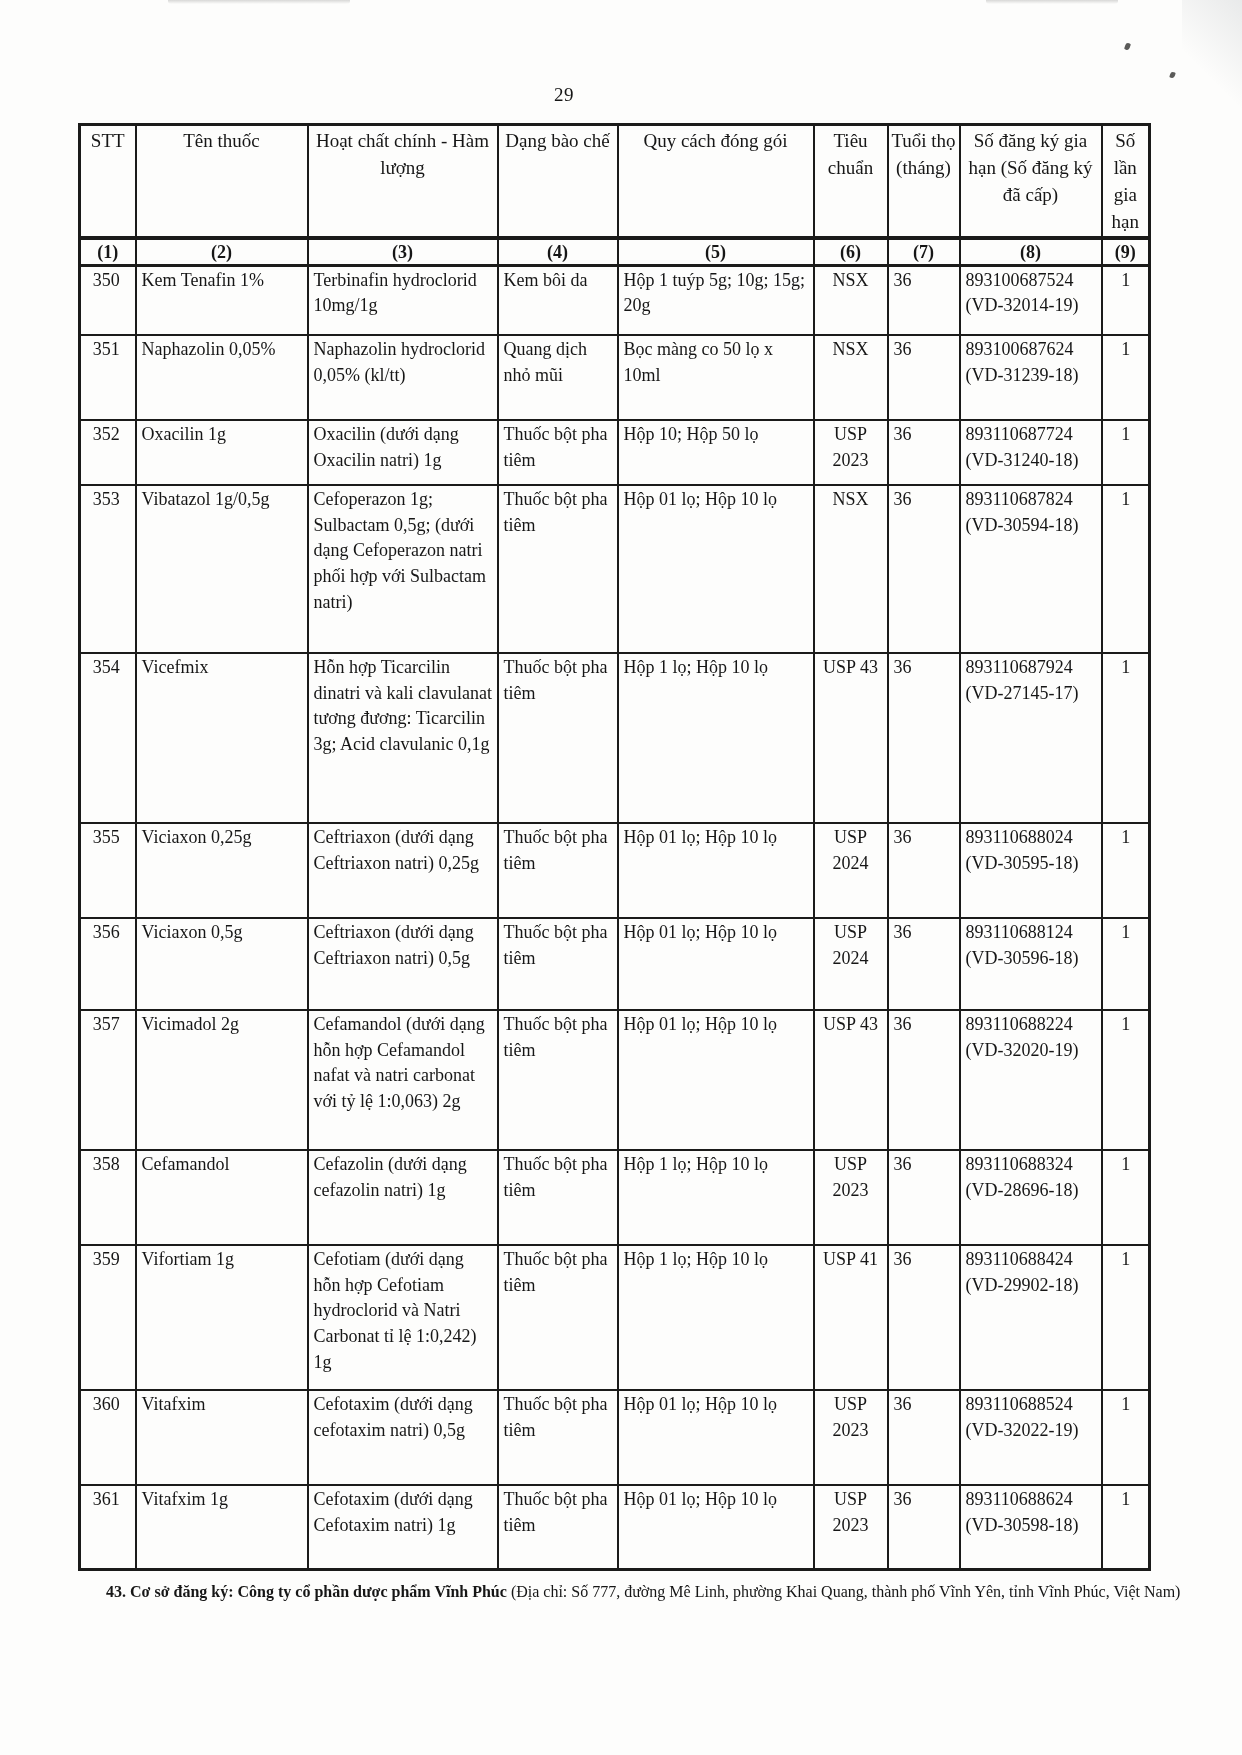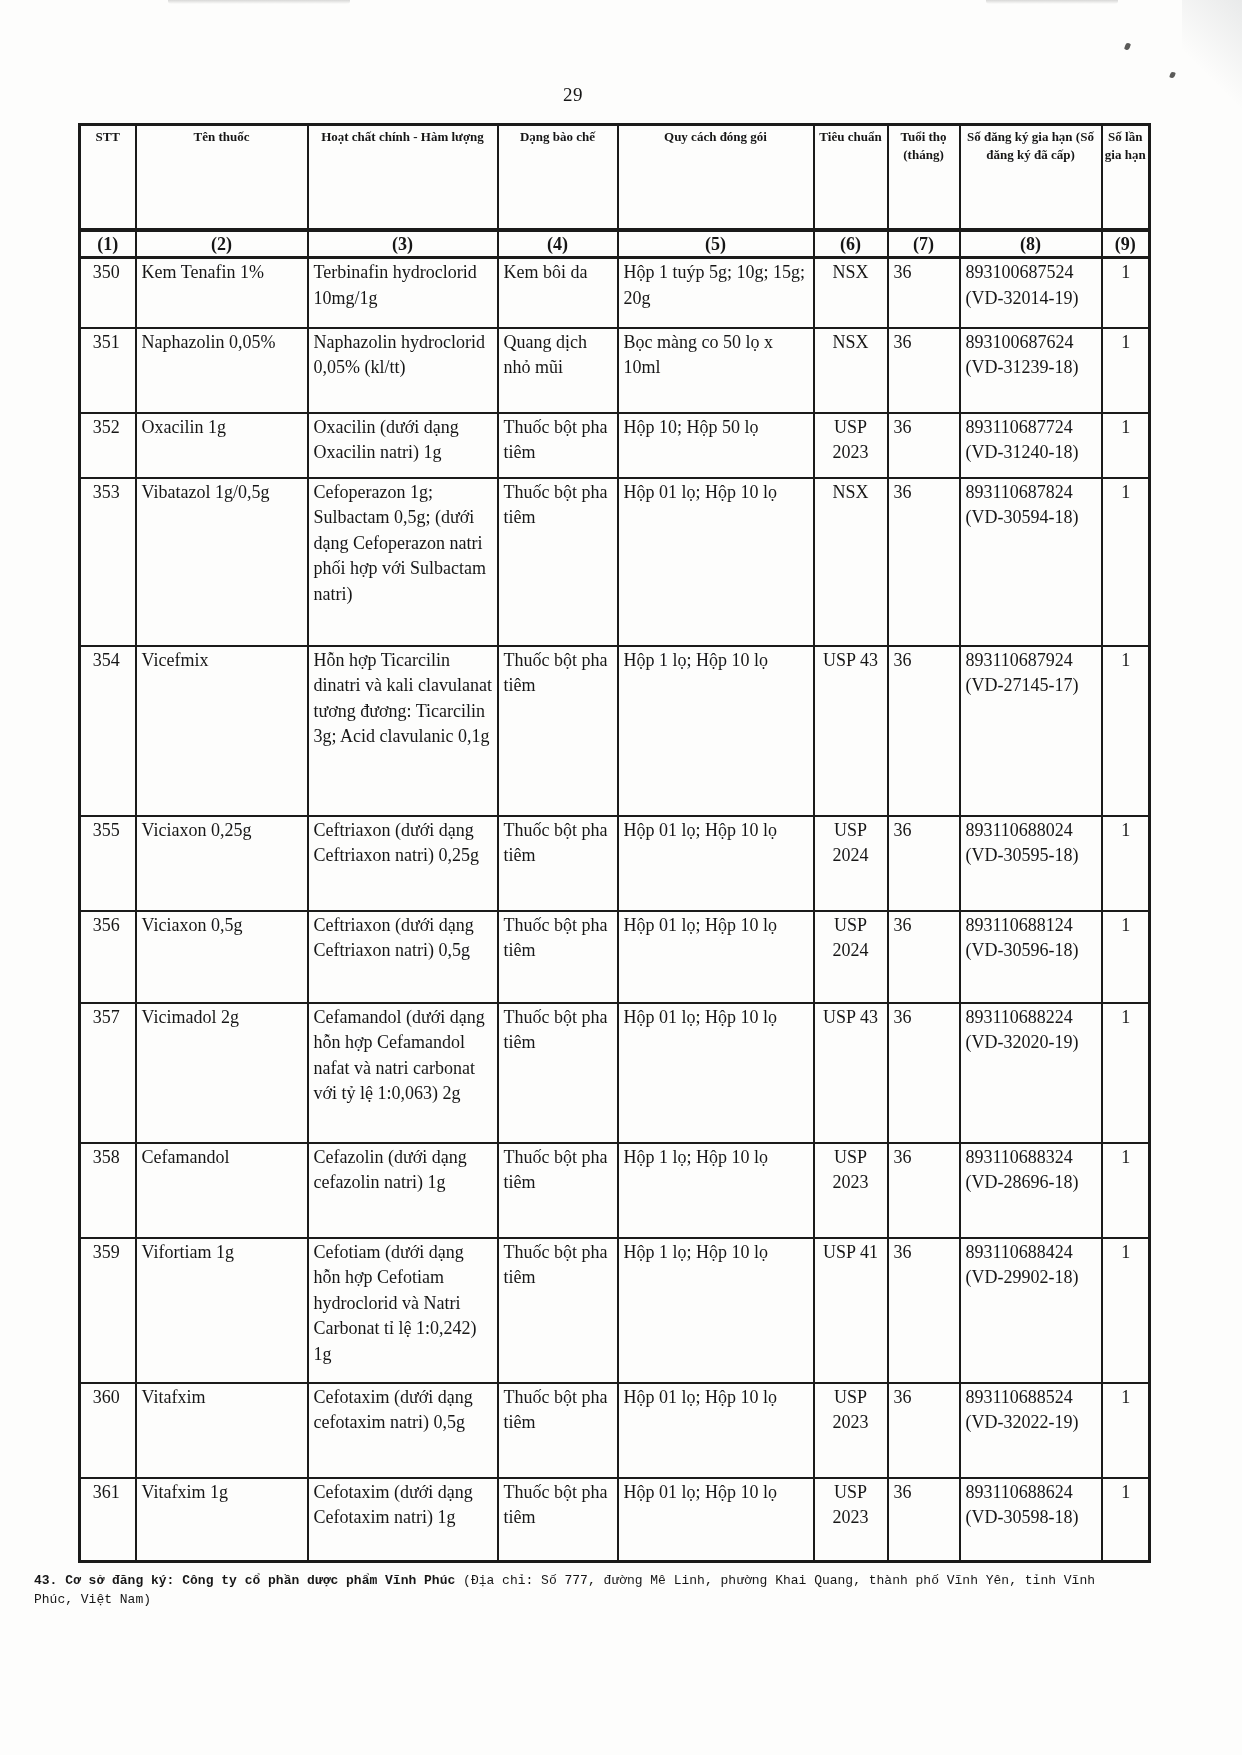--- a/index.html
+++ b/index.html
@@ -21,21 +21,21 @@
   .edge-smudge.left  { left: 168px; width: 182px; }
   .edge-smudge.right { left: 986px; width: 132px; }
   .corner-shade { position: absolute; top: 0; right: 0; width: 60px; height: 110px;
     background: linear-gradient(225deg, rgba(160,165,170,0.22), rgba(255,255,255,0) 65%); }
   .speck { position: absolute; width: 5px; height: 7px; background: #3e3e3c;
     border-radius: 3px 1px 3px 1px; transform: rotate(18deg); opacity: .85; }
   .speck.s1 { left: 1125px; top: 43px; }
   .speck.s2 { left: 1170px; top: 72px; height: 6px; }
 
   .page-number {
-    position: absolute; top: 84px; left: 13px; width: 1120px;
+    position: absolute; top: 84px; left: 4px; width: 1120px;
     text-align: center;
     font-size: 19px; letter-spacing: 0.5px;
   }
 
   table.reg-table {
     border-collapse: collapse;
     table-layout: fixed;
     width: 1073px;
     margin: 123px 0 0 78px;
     border: 3px solid #1b1b1a;
@@ -44,24 +44,24 @@
     border: 2px solid #1b1b1a;
     vertical-align: top;
     font-size: 18px;
     line-height: 1.42;
     padding: 1px 4px 2px 5px;
     overflow: hidden;
     word-wrap: break-word;
   }
   thead tr.labels th {
     height: 100px;
-    font-weight: 700;
+    font-weight: 400;
     text-align: center;
     padding: 2px 2px 0 2px;
-    font-size: 13px;
+    font-size: 19px;
   }
   thead tr.nums th {
     height: 22px;
     font-weight: 700;
     text-align: center;
     padding: 0;
     line-height: 24px;
     border-top-width: 4px;
     border-bottom-width: 3px;
   }
@@ -78,25 +78,24 @@
   tbody tr:nth-of-type(5)  { height: 170px; }
   tbody tr:nth-of-type(6)  { height: 95px; }
   tbody tr:nth-of-type(7)  { height: 92px; }
   tbody tr:nth-of-type(8)  { height: 140px; }
   tbody tr:nth-of-type(9)  { height: 95px; }
   tbody tr:nth-of-type(10) { height: 145px; }
   tbody tr:nth-of-type(11) { height: 95px; }
   tbody tr:nth-of-type(12) { height: 84px; }
 
   .footnote {
-    margin: 9px 0 0 34px;
+    margin: 9px 0 0 106px;
     width: 1085px;
-    font-size: 13px;
+    font-size: 16px;
     line-height: 1.45;
-    font-family: Liberation Mono, monospace;
   }
   .footnote .b { font-weight: 700; }
 </style>
 </head>
 <body>
 
 <div class="page">
 
   <div class="edge-smudge left"></div>
   <div class="edge-smudge right"></div>

